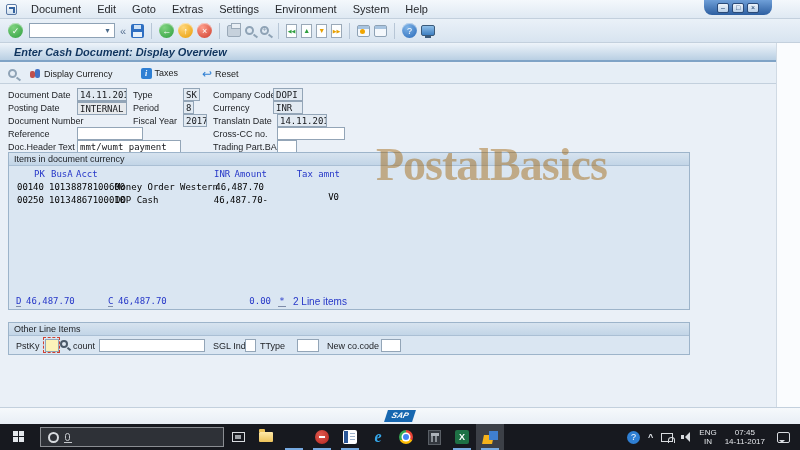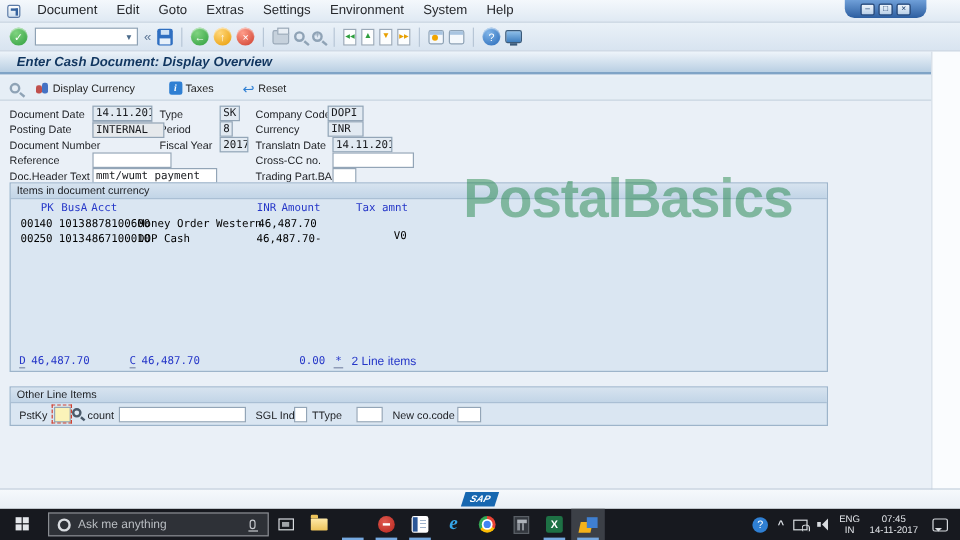--- a/index.html
+++ b/index.html
@@ -60,21 +60,21 @@
   
   .titleband { position:absolute; left:0; top:43px; width:776px; height:19px;
     background:linear-gradient(#eef4fa,#b9cfe3); border-bottom:2px solid #7fa3c6; }
   .titleband .t { position:absolute; left:14px; top:3px; font-size:11px; font-weight:bold;
     font-style:italic; color:#10355f; }
   .rightstrip { position:absolute; right:0; top:43px; width:24px; height:380px; background:#fafcfe; border-left:1px solid #d0dae4; }
 
   
   .appbar { position:absolute; left:0; top:64px; width:776px; height:20px;
     background:#e6eef6; border-bottom:1px solid #c3d0dd; display:flex; align-items:center; }
-  .abtn { display:flex; align-items:center; gap:3px; font-size:9px; color:#222; padding:1px 5px; margin-left:4px; }
+  .abtn { display:flex; align-items:flex-start; gap:3px; font-size:9px; color:#222; padding:1px 5px; margin-left:4px; }
   .ppl { position:relative; width:11px; height:10px; }
   .ppl::before{ content:""; position:absolute; left:0; top:2px; width:5px; height:7px; border-radius:2px; background:#c0504d; }
   .ppl::after{ content:""; position:absolute; left:5px; top:0px; width:5px; height:9px; border-radius:2px; background:#4472c4; }
   .info { width:11px; height:11px; background:#2f7fd3; color:#fff; border-radius:2px;
     font-size:8px; font-weight:bold; font-style:italic; text-align:center; line-height:11px; font-family:"Liberation Serif",serif; }
   .undo { color:#2f7fd3; font-size:12px; line-height:10px; }
 
   
   .content { position:absolute; left:0; top:84px; width:776px; height:323px; background:#eaf0f7; }
   .lbl { position:absolute; font-size:9px; color:#1c1e22; white-space:nowrap; }
@@ -93,22 +93,22 @@
   .ral { text-align:right; }
   .uline { border-bottom:1px solid #7d8ba8; }
 
   
   .ffld { position:absolute; width:14px; height:13px; background:#fbf3b9; border:1px solid #93a5b7; }
   .focusbox { position:absolute; border:1px dashed #d04030; }
   .magsm { position:absolute; width:8px; height:8px; border:2px solid #4a5a6a; border-radius:50%; background:#dfe9f3; }
   .magsm::after{ content:""; position:absolute; left:5px; top:6px; width:4px; height:2px; background:#4a5a6a; transform:rotate(40deg); }
 
   
-  .watermark { position:absolute; left:386px; top:138px; font-size:46px; font-weight:bold;
-    color:#15803d; opacity:.45; z-index:40; pointer-events:none; letter-spacing:-1px; }
+  .watermark { position:absolute; left:376px; top:138px; font-size:46px; font-weight:bold;
+    color:#a16207; opacity:.45; z-index:40; pointer-events:none; letter-spacing:-1px;font-family:Liberation Serif, serif; }
 
   
   .statusbar { position:absolute; left:0; top:407px; width:800px; height:17px;
     background:linear-gradient(#f6f9fc,#e8eef5); border-top:1px solid #c3d0dd; }
   .saplogo { position:absolute; left:386px; top:2px; width:28px; height:12px; background:#1767b0;
     transform:skewX(-18deg); color:#fff; font-size:8px; font-weight:bold; font-style:italic;
     text-align:center; line-height:12px; }
 
   
   .taskbar { position:absolute; left:0; top:424px; width:800px; height:26px; background:#17191f;
@@ -248,21 +248,21 @@
     <span class="fld" style="left:273px;top:4px;width:30px">DOPI</span>
 
     <span class="lbl" style="left:8px;top:19px">Posting Date</span>
     <span class="fld" style="left:77px;top:17px;width:50px">14.11.2017</span>
     <span class="lbl" style="left:133px;top:19px">Period</span>
     <span class="fld" style="left:183px;top:17px;width:11px">8</span>
     <span class="lbl" style="left:213px;top:19px">Currency</span>
     <span class="fld" style="left:273px;top:17px;width:30px">INR</span>
 
     <span class="lbl" style="left:8px;top:32px">Document Number</span>
-    <span class="fld gray" style="left:77px;top:18px;width:60px">INTERNAL</span>
+    <span class="fld gray" style="left:77px;top:18px;width:50px">INTERNAL</span>
     <span class="lbl" style="left:133px;top:32px">Fiscal Year</span>
     <span class="fld" style="left:183px;top:30px;width:24px">2017</span>
     <span class="lbl" style="left:213px;top:32px">Translatn Date</span>
     <span class="fld" style="left:277px;top:30px;width:50px">14.11.2017</span>
 
     <span class="lbl" style="left:8px;top:45px">Reference</span>
     <span class="fld white" style="left:77px;top:43px;width:66px"></span>
     <span class="lbl" style="left:213px;top:45px">Cross-CC no.</span>
     <span class="fld white" style="left:277px;top:43px;width:68px"></span>
 
@@ -337,21 +337,20 @@
     <div class="startbtn">
       <div class="wingrid">
           <div></div>
           <div></div>
           <div></div>
           <div></div>
         </div>
     </div>
     <div class="searchbox">
       <span class="cortana"></span>
-      <span class="searchtxt">Ask me anything</span>
       <span class="micb"></span>
     </div>
     <div class="tbcell">
         <span class="tview"></span>
       </div>
     <div class="tbcell">
         <span class="folder"></span>
       </div>
     <div class="tbcell run">
         <span class="caic">ca</span>

